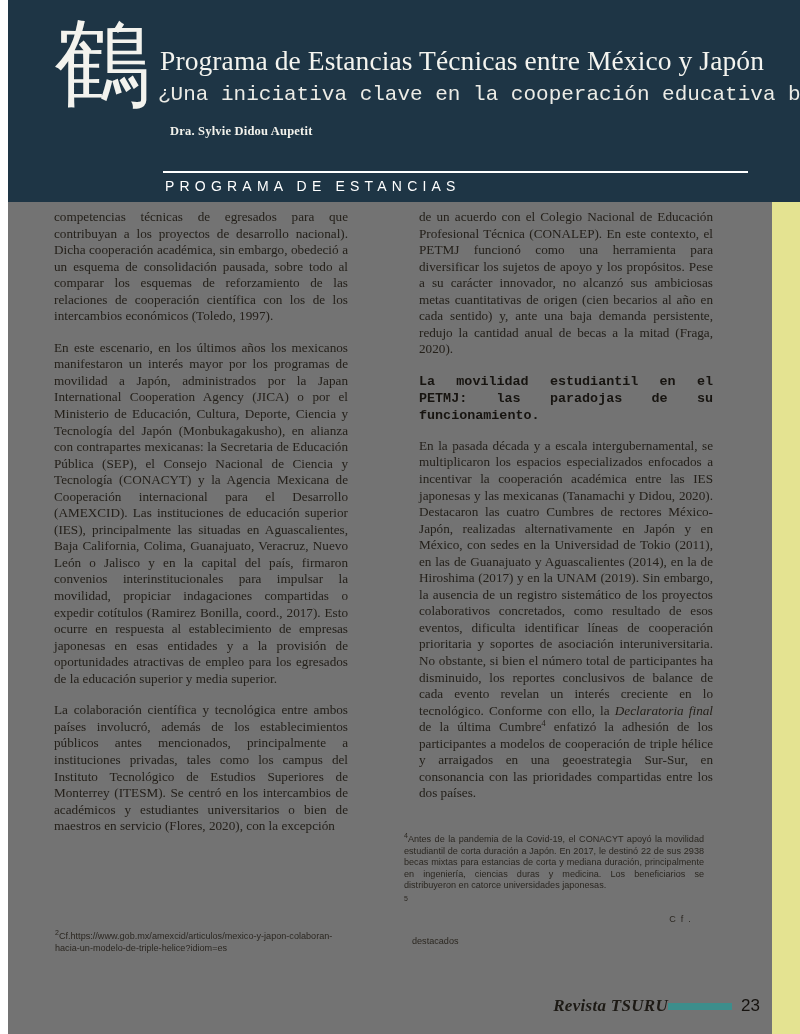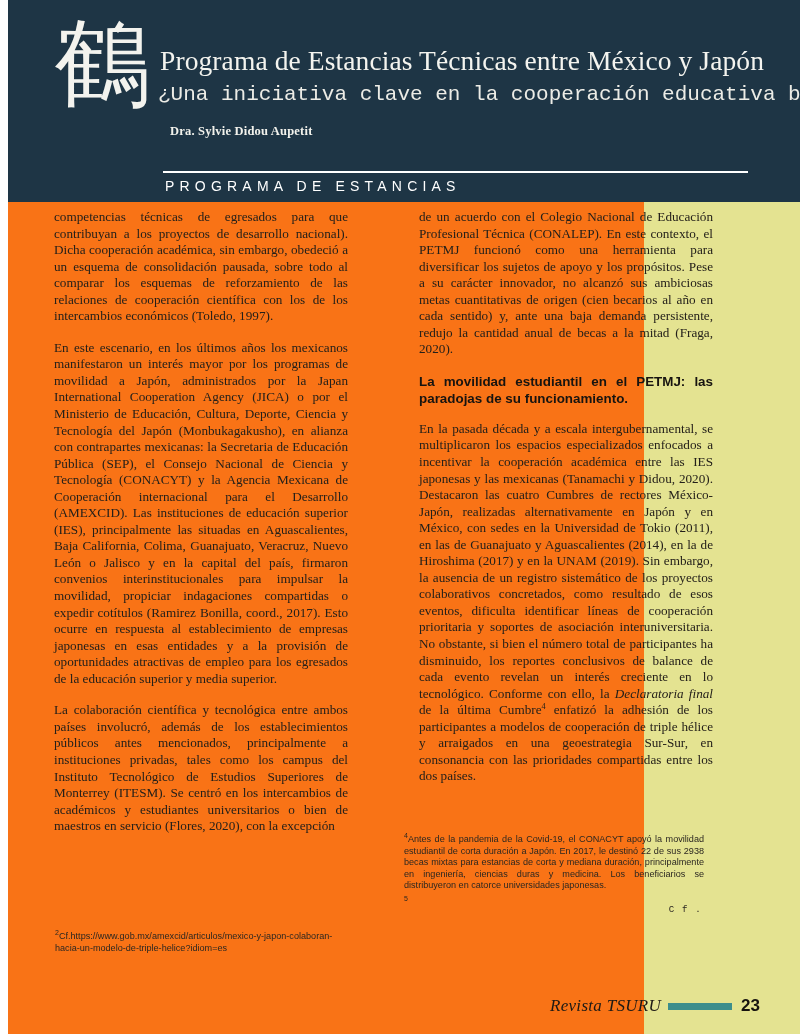--- a/index.html
+++ b/index.html
@@ -118,23 +118,23 @@
     letter-spacing: 5.2px;
     color: #ffffff;
     white-space: nowrap;
   }
 
   
   #body-area {
     position: absolute;
     left: 8px;
     top: 202px;
-    width: 636px;
+    width: 764px;
     height: 832px;
-    background: #f97316;
+    background: #737373;
   }
 
   .column {
     position: absolute;
     top: 7px;
     width: 294px;
   }
   #col-left  { left: 46px; }
   #col-right { left: 411px; }
 
@@ -143,21 +143,21 @@
     font-size: 13.2px;
     line-height: 16.55px;
     color: #24201a;
     text-align: justify;
     margin: 0 0 15px 0;
     hyphens: none;
   }
   .para.tight { margin-bottom: 0; }
 
   .subhead {
-    font-family: Liberation Sans, sans-serif;
+    font-family: Liberation Mono, monospace;
     font-size: 13.4px;
     line-height: 17px;
     font-weight: bold;
     color: #171410;
     text-align: justify;
     margin: 0 0 14px 0;
   }
 
   .it { font-style: italic; }
   sup { font-size: 0.62em; vertical-align: super; line-height: 0; }
@@ -185,22 +185,22 @@
   #fn-right {
     position: absolute;
     left: 396px;
     top: 628px;
     width: 300px;
   }
   .footnote.justified { text-align: justify; }
   .fn-cf {
     text-align: right;
     letter-spacing: 1.2px;
-    margin: 2px;
-    font-family: Liberation Mono, monospace;
+    margin: 12px;
+    font-family: Liberation Sans, sans-serif;
     font-size: 9.1px;
     color: #2b2721;
   }
   .fn-url-indent { padding-left: 8px; }
   .fn-tiny-mark {
     font-family: "Liberation Sans", sans-serif;
     font-size: 7px;
     color: #2b2721;
     line-height: 5px;
     margin: 0;
@@ -222,32 +222,32 @@
     display: flex;
     align-items: center;
     gap: 0px;
   }
   .journal-name {
     font-family: "Liberation Serif", serif;
     font-style: italic;
     font-size: 17px;
     color: #1d1a15;
     letter-spacing: 0.3px;
-    margin-right: 7px;
+    font-weight: bold;
   }
   .footer-bar {
     width: 64px;
     height: 7px;
     background: #3d8e8c;
     margin-right: 9px;
   }
   .page-number {
     font-family: "Liberation Sans", sans-serif;
     font-size: 17px;
-    font-weight: bold;
+    font-weight: normal;
     color: #16130f;
   }
 </style>
 </head>
 <body>
 
 <div id="page">
 
   <div id="left-gutter"></div>
 
@@ -277,20 +277,21 @@
     <div class="column" id="col-right">
       <p class="para">de un acuerdo con el Colegio Nacional de Educación Profesional Técnica (CONALEP). En este contexto, el PETMJ funcionó como una herramienta para diversificar los sujetos de apoyo y los propósitos. Pese a su carácter innovador, no alcanzó sus ambiciosas metas cuantitativas de origen (cien becarios al año en cada sentido) y, ante una baja demanda persistente, redujo la cantidad anual de becas a la mitad (Fraga, 2020).</p>
       <p class="subhead">La movilidad estudiantil en el PETMJ: las paradojas de su funcionamiento.</p>
       <p class="para tight"><span> En la pasada década y a escala intergubernamental, se multiplicaron los espacios especializados enfocados a incentivar la cooperación académica entre las IES japonesas y las mexicanas (Tanamachi y Didou, 2020). Destacaron las cuatro Cumbres de rectores México-Japón, realizadas alternativamente en Japón y en México, con sedes en la Universidad de Tokio (2011), en las de Guanajuato y Aguascalientes (2014), en la de Hiroshima (2017) y en la UNAM (2019). Sin embargo, la ausencia de un registro sistemático de los proyectos colaborativos concretados, como resultado de esos eventos, dificulta identificar líneas de cooperación prioritaria y soportes de asociación interuniversitaria. No obstante, si bien el número total de participantes ha disminuido, los reportes conclusivos de balance de cada evento revelan un interés creciente en lo tecnológico. Conforme con ello, la </span><span class="it">Declaratoria final</span><span> de la última Cumbre</span><sup>4</sup><span> enfatizó la adhesión de los participantes a modelos de cooperación de triple hélice y arraigados en una geoestrategia Sur-Sur, en consonancia con las prioridades compartidas entre los dos países.</span></p>
     </div>
 
     <div id="fn-right">
       <p class="footnote justified"><span class="fn-mark">4</span><span>Antes de la pandemia de la Covid-19, el CONACYT apoyó la movilidad estudiantil de corta duración a Japón. En 2017, le destinó 22 de sus 2938 becas mixtas para estancias de corta y mediana duración, principalmente en ingeniería, ciencias duras y medicina. Los beneficiarios se distribuyeron en catorce universidades japonesas.</span></p>
       <p class="fn-tiny-mark">5</p>
       <p class="fn-cf">C f .</p>
+      <p class="footnote fn-url-indent">destacados</p>
     </div>
 
   </div>
 
   <div id="footer">
     <div class="footer-row">
       <span class="journal-name">Revista TSURU</span>
       <span class="footer-bar"></span>
       <span class="page-number">23</span>
     </div>

